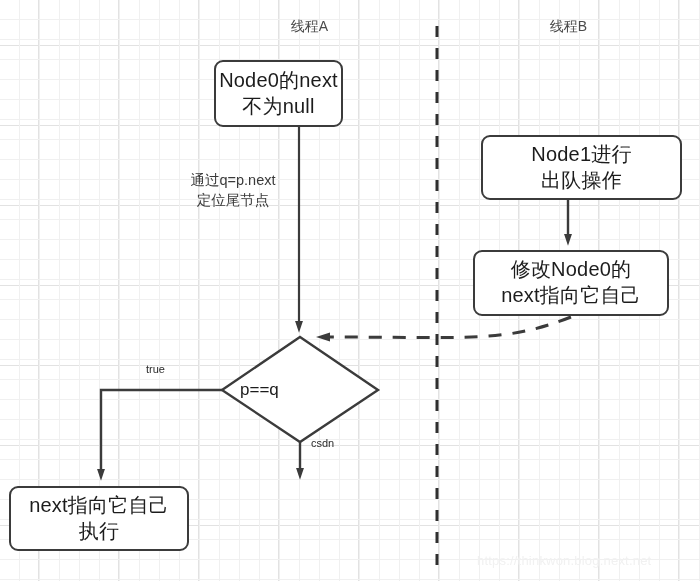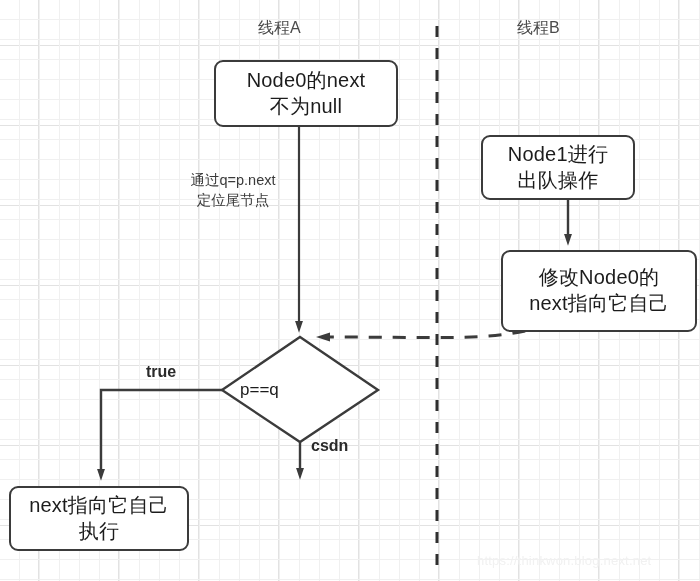--- a/index.html
+++ b/index.html
@@ -42,39 +42,38 @@
     color: #1c1c1c;
     font-size: 20px;
     line-height: 1.28;
     letter-spacing: 0.2px;
     white-space: pre-line;
     z-index: 3;
   }
   .lane-label {
     position: absolute;
     color: #4a4a4a;
-    font-size: 16px;
-    text-align: left;
+    font-size: 14px;
+    text-align: right;
     z-index: 2;
   }
   .edge-label {
     position: absolute;
     color: #3a3a3a;
     font-size: 14.5px;
     line-height: 1.35;
     text-align: center;
     white-space: pre-line;
     z-index: 4;
   }
   .branch-label {
     position: absolute;
     color: #2a2a2a;
-    font-size: 16px;
+    font-size: 11px;
     z-index: 4;
-    font-weight: bold;
   }
   .diamond-text {
     position: absolute;
     color: #1c1c1c;
     font-size: 17px;
     text-align: left;
     z-index: 4;
     width: 120px;
   }
   .watermark {
@@ -112,33 +111,33 @@
     <path d="M300,442 L300,474" stroke="#3b3b3b" stroke-width="2.4" fill="none" marker-end="url(#arrow-solid)"></path>
 
     <path d="M568,200 L568,240" stroke="#3b3b3b" stroke-width="2.4" fill="none" marker-end="url(#arrow-solid)"></path>
 
     <path d="M571,317 C505,343 470,337 323,337" stroke="#3b3b3b" stroke-width="3" fill="none" stroke-dasharray="13 11" marker-end="url(#arrow-dashed)"></path>
   </svg>
 
   <div class="lane-label" style="left:258px; top:18px; width:70px;">线程A</div>
   <div class="lane-label" style="left:517px; top:18px; width:70px;">线程B</div>
 
-  <div class="node" style="left:214px; top:60px; width:184px; height:67px;">Node0的next
+  <div class="node" style="left:214px; top:60px; width:129px; height:67px;">Node0的next
 不为null</div>
 
   <div class="diamond-text" style="left:240px; top:380px;">p==q</div>
 
   <div class="node" style="left:9px; top:486px; width:180px; height:65px;">next指向它自己
 执行</div>
 
 
-  <div class="node" style="left:481px; top:135px; width:154px; height:65px;">Node1进行
+  <div class="node" style="left:481px; top:135px; width:201px; height:65px;">Node1进行
 出队操作</div>
 
-  <div class="node" style="left:473px; top:250px; width:196px; height:82px;margin-left:28px;">修改Node0的
+  <div class="node" style="left:473px; top:250px; width:196px; height:66px;">修改Node0的
 next指向它自己</div>
 
   <div class="edge-label" style="left:168px; top:171px; width:130px;">通过q=p.next
 定位尾节点</div>
 
   <div class="branch-label" style="left:146px; top:363px;">true</div>
 
   <div class="branch-label" style="left:311px; top:437px;">csdn</div>
 
   <div class="watermark" style="left:477px; top:553px;">https://thinkwon.blog.next.net</div>

